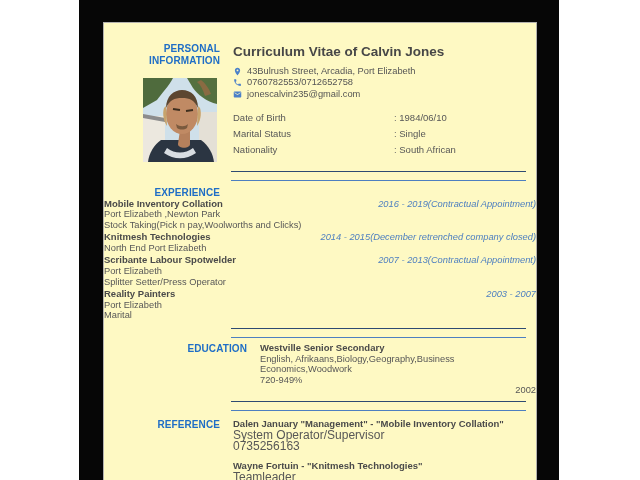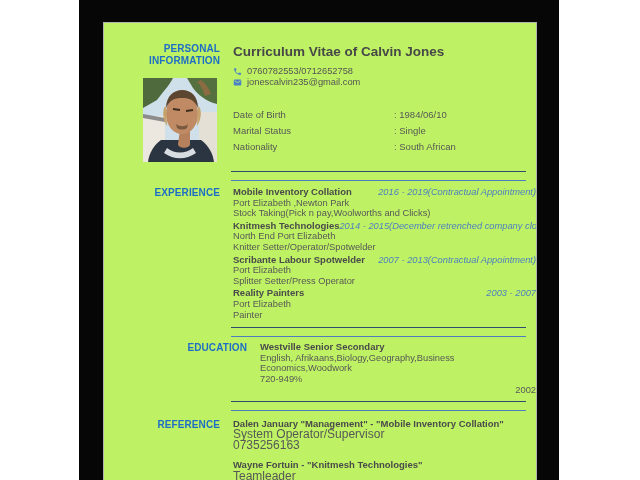--- a/index.html
+++ b/index.html
@@ -3,43 +3,43 @@
 <meta charset="utf-8">
 <style>
   html,body{margin:0;padding:0;}
   body{
     width:640px;height:480px;position:relative;background:#ffffff;overflow:hidden;
     font-family:"Liberation Sans",sans-serif;
   }
   .black-frame{position:absolute;left:79px;top:0;width:480px;height:480px;background:#060606;}
   .cv-page{
     position:absolute;left:103px;top:22px;width:434px;height:458px;
-    background:#bef264;border:1px solid #b3b1ae;border-bottom:none;
+    background:#fef9c3;border:1px solid #b3b1ae;border-bottom:none;
     box-sizing:border-box;overflow:hidden;padding-top:20px;
   }
   .section{display:flex;}
   .label-col{width:129px;flex-shrink:0;text-align:right;padding-right:13px;box-sizing:border-box;}
   .section-label{
     color:#1f6ec6;font-weight:700;font-size:10px;line-height:11.5px;letter-spacing:.1px;
   }
   .content{flex:1;box-sizing:border-box;min-width:0;}
   .cv-title{font-size:13.5px;font-weight:700;color:#474747;line-height:15px;margin:1px 0 7px 0;}
   .contact-row{display:flex;align-items:center;line-height:11.3px;font-size:9.3px;color:#555;}
   .contact-row svg{width:9px;height:9px;margin-right:5px;flex-shrink:0;}
-  .details{margin-top:20px;}
+  .details{margin-top:12px;}
   .detail-row{height:16.2px;font-size:9.5px;color:#575757;}
   .d-label{display:inline-block;width:161px;}
   .d-colon{color:#6a6a6a;}
   .sep{margin-left:127px;margin-right:10px;}
   .sep .l1{border-top:1px solid #2e4b72;}
   .sep .l2{border-top:1px solid #4d7fc0;margin-top:8px;}
   .sep1{margin-top:9px;}
   .sep2{margin-top:5px;}
   .sep3{margin-top:5px;}
-  .sec-xp{margin-top:6px;}
+  .sec-xp{margin-top:6px;flex-direction:column;}
   .xp-entry{margin-bottom:2px;}
   .xp-head{display:flex;justify-content:space-between;align-items:baseline;line-height:10.6px;text-align:right;}
   .xp-company{font-size:9.5px;font-weight:700;color:#4a4a4a;white-space:nowrap;}
   .xp-period{font-size:9.3px;font-style:italic;color:#4d7fc0;white-space:nowrap;}
   .xp-line{font-size:9.3px;color:#575757;line-height:10.6px;}
   .sec-edu{margin-top:5px;margin-left:27px;}
   .edu-school{font-size:9.5px;font-weight:700;color:#4a4a4a;line-height:10.6px;}
   .edu-line{font-size:9.3px;color:#575757;line-height:10.6px;}
   .edu-year{font-size:9.3px;color:#575757;line-height:11px;text-align:right;}
   .sec-ref{margin-top:8px;}
@@ -78,20 +78,26 @@
           <path d="M30 31 l7 1 M50 32 l-7 1" stroke="#3e2e1e" stroke-width="2"></path>
           <path d="M33 46 c4 3 9 3 12 0 l-1 4 c-3 2 -7 2 -10 0 Z" fill="#7a5a3e"></path>
         </svg>
       </div>
     </div>
     <div class="content">
       <div class="cv-title">Curriculum Vitae of Calvin Jones</div>
 
       <div class="contact-row">
         <svg viewBox="0 0 24 24">
+          <path fill="#4b80c9" d="M12 2C8.1 2 5 5.1 5 9c0 5.2 7 13 7 13s7-7.8 7-13c0-3.9-3.1-7-7-7zm0 9.5A2.5 2.5 0 1 1 12 6.5a2.5 2.5 0 0 1 0 5z"></path>
+        </svg>
+        <span>43Bulrush Street, Arcadia, Port Elizabeth</span>
+      </div>
+      <div class="contact-row">
+        <svg viewBox="0 0 24 24">
           <path fill="#4b80c9" d="M6.6 10.8c1.4 2.8 3.8 5.1 6.6 6.6l2.2-2.2c.3-.3.7-.4 1-.2 1.1.4 2.3.6 3.6.6.6 0 1 .4 1 1V20c0 .6-.4 1-1 1-9.4 0-17-7.6-17-17 0-.6.4-1 1-1h3.5c.6 0 1 .4 1 1 0 1.2.2 2.4.6 3.6.1.3 0 .7-.2 1l-2.3 2.2z"></path>
         </svg>
         <span>0760782553/0712652758</span>
       </div>
       <div class="contact-row">
         <svg viewBox="0 0 24 24">
           <path fill="#4b80c9" d="M20 4H4c-1.1 0-2 .9-2 2v12c0 1.1.9 2 2 2h16c1.1 0 2-.9 2-2V6c0-1.1-.9-2-2-2zm0 4-8 5-8-5V6l8 5 8-5v2z"></path>
         </svg>
         <span>jonescalvin235@gmail.com</span>
       </div>
@@ -129,39 +135,38 @@
         <div class="xp-line">Port Elizabeth ,Newton Park</div>
         <div class="xp-line">Stock Taking(Pick n pay,Woolworths and Clicks)</div>
       </div>
 
       <div class="xp-entry">
         <div class="xp-head">
           <span class="xp-company">Knitmesh Technologies</span>
           <span class="xp-period">2014 - 2015(December retrenched company closed)</span>
         </div>
         <div class="xp-line">North End Port Elizabeth</div>
-        <div class="xp-line">Knitter Setter/Operator/Spotwelder</div>
       </div>
 
       <div class="xp-entry">
         <div class="xp-head">
           <span class="xp-company">Scribante Labour Spotwelder</span>
           <span class="xp-period">2007 - 2013(Contractual Appointment)</span>
         </div>
         <div class="xp-line">Port Elizabeth</div>
         <div class="xp-line">Splitter Setter/Press Operator</div>
       </div>
 
       <div class="xp-entry">
         <div class="xp-head">
           <span class="xp-company">Reality Painters</span>
           <span class="xp-period">2003 - 2007</span>
         </div>
         <div class="xp-line">Port Elizabeth</div>
-        <div class="xp-line">Painter</div>
+        <div class="xp-line">Marital</div>
       </div>
 
     </div>
   </div>
 
   <div class="sep sep2">
     <div class="l1"></div>
     <div class="l2"></div>
   </div>
 

